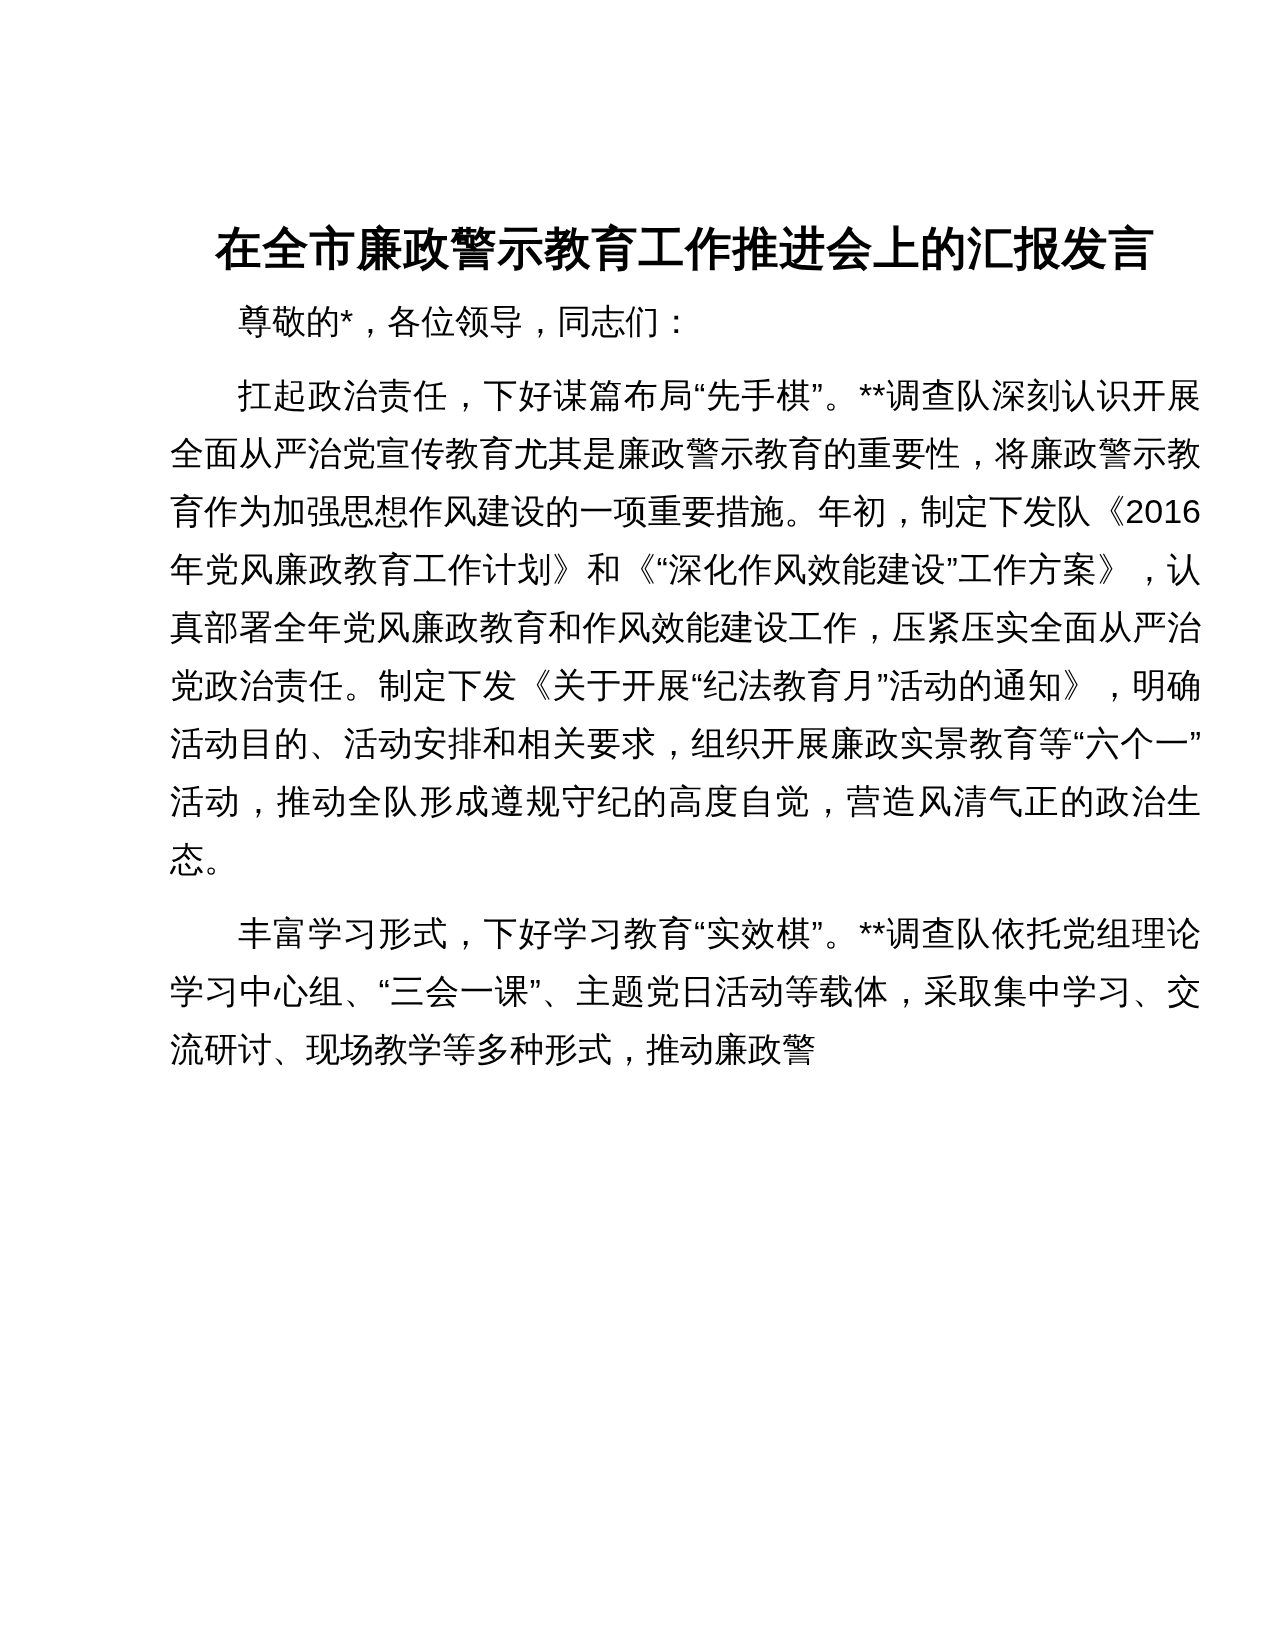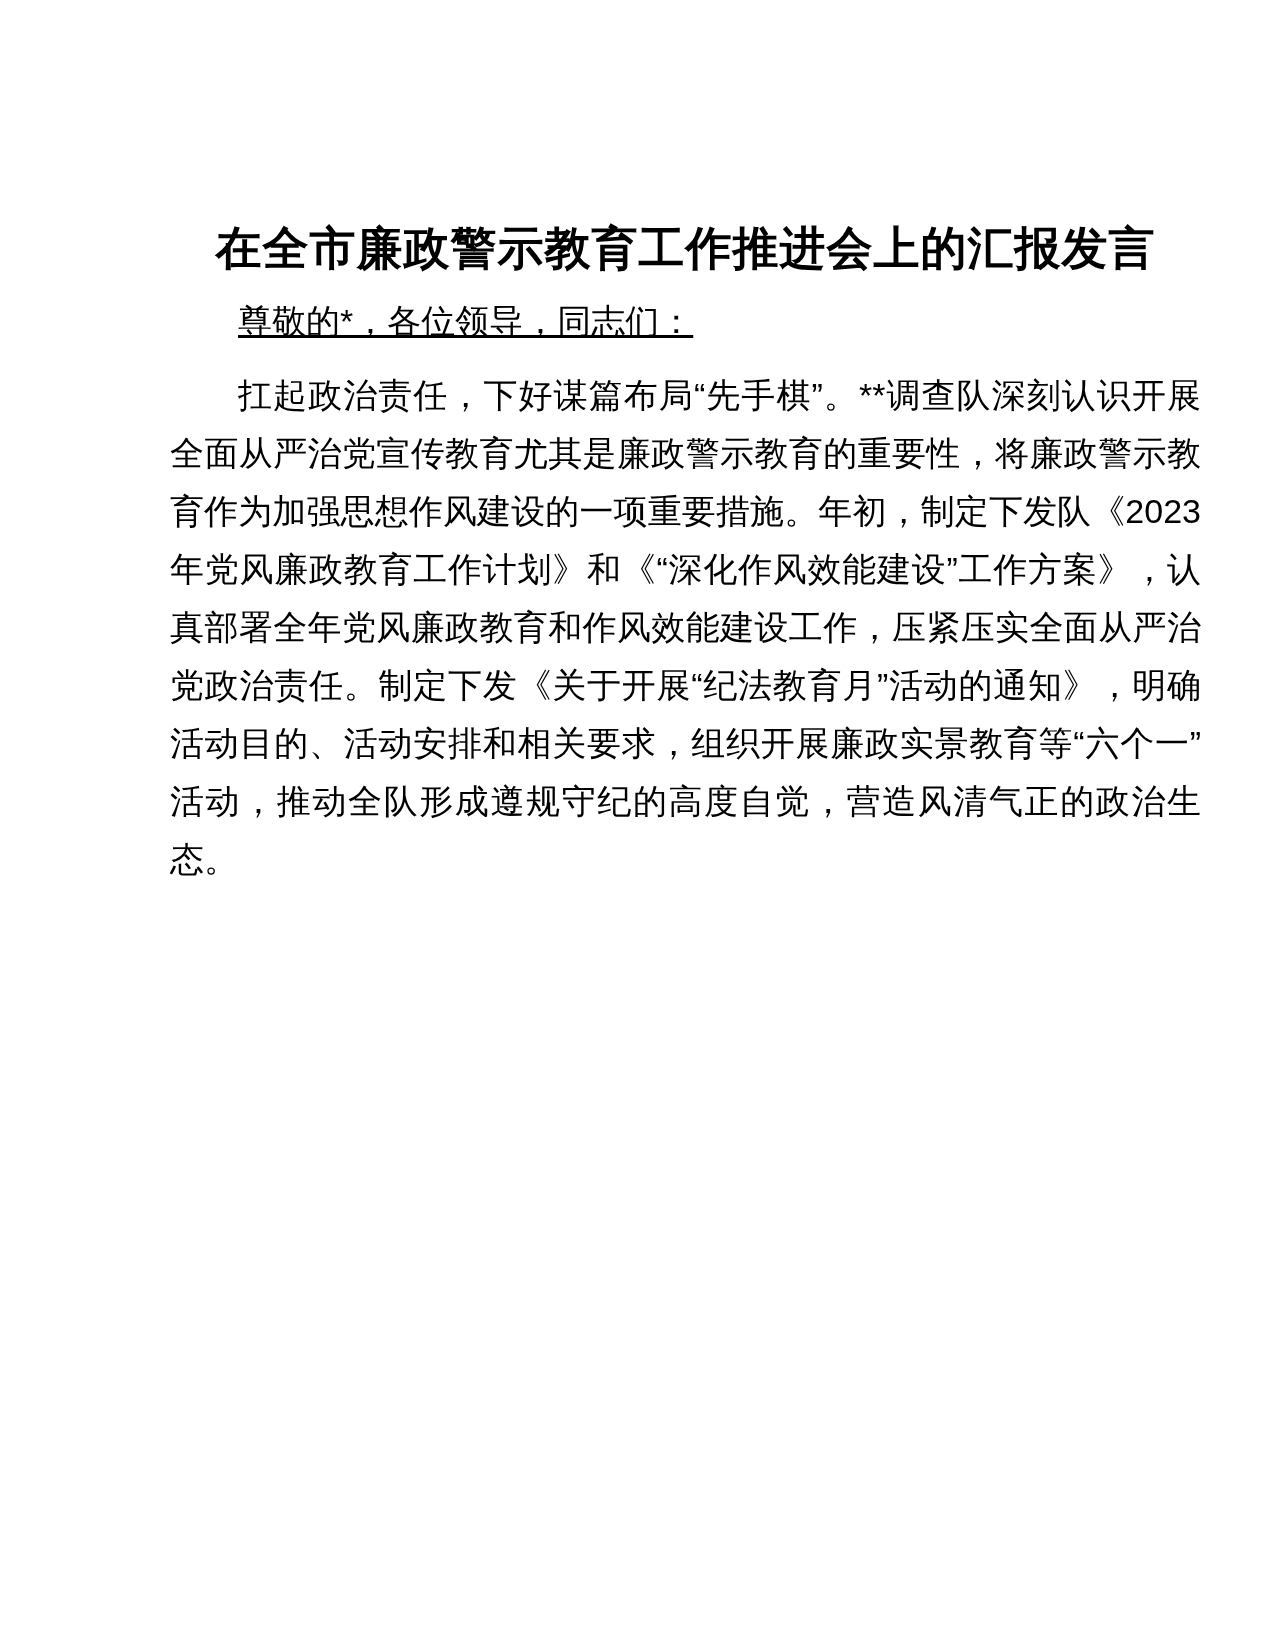--- a/index.html
+++ b/index.html
@@ -30,27 +30,27 @@
     margin: 16px 0 0 0;
     font-size: 34px;
     line-height: 58px;
     text-align: justify;
     text-justify: inter-ideograph;
     text-indent: 2em;
     word-break: break-all;
   }
   .para:first-of-type {
     margin-top: 0;
-    text-decoration: underline;
   }
 </style>
 </head>
 <body>
 
 <div class="page">
   <h1 class="doc-title">在全市廉政警示教育工作推进会上的汇报发言</h1>
 
   <p class="para">尊敬的*，各位领导，同志们：</p>
 
 
-  <p class="para">扛起政治责任，下好谋篇布局“先手棋”。**调查队深刻认识开展全面从严治党宣传教育尤其是廉政警示教育的重要性，将廉政警示教育作为加强思想作风建设的一项重要措施。年初，制定下发队《2023 年党风廉政教育工作计划》和《“深化作风效能建设”工作方案》，认真部署全年党风廉政教育和作风效能建设工作，压紧压实全面从严治党政治责任。制定下发《关于开展“纪法教育月”活动的通知》，明确活动目的、活动安排和相关要求，组织开展廉政实景教育等“六个一”活动，推动全队形成遵规守纪的高度自觉，营造风清气正的政治生态。</p>
+  <p class="para">扛起政治责任，下好谋篇布局“先手棋”。**调查队深刻认识开展全面从严治党宣传教育尤其是廉政警示教育的重要性，将廉政警示教育作为加强思想作风建设的一项重要措施。年初，制定下发队《2016 年党风廉政教育工作计划》和《“深化作风效能建设”工作方案》，认真部署全年党风廉政教育和作风效能建设工作，压紧压实全面从严治党政治责任。制定下发《关于开展“纪法教育月”活动的通知》，明确活动目的、活动安排和相关要求，组织开展廉政实景教育等“六个一”活动，推动全队形成遵规守纪的高度自觉，营造风清气正的政治生态。</p>
 
+  <p class="para">丰富学习形式，下好学习教育“实效棋”。**调查队依托党组理论学习中心组、“三会一课”、主题党日活动等载体，采取集中学习、交流研讨、现场教学等多种形式，推动廉政警</p>
 </div>
 
 </body></html>

